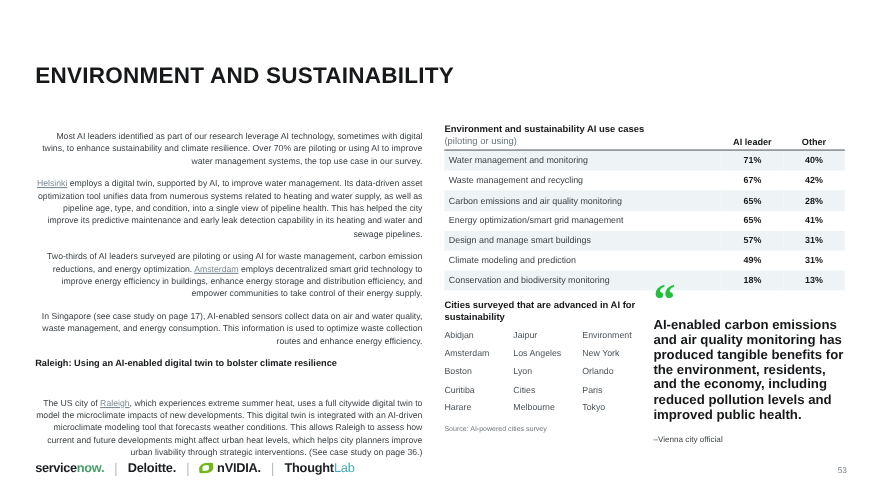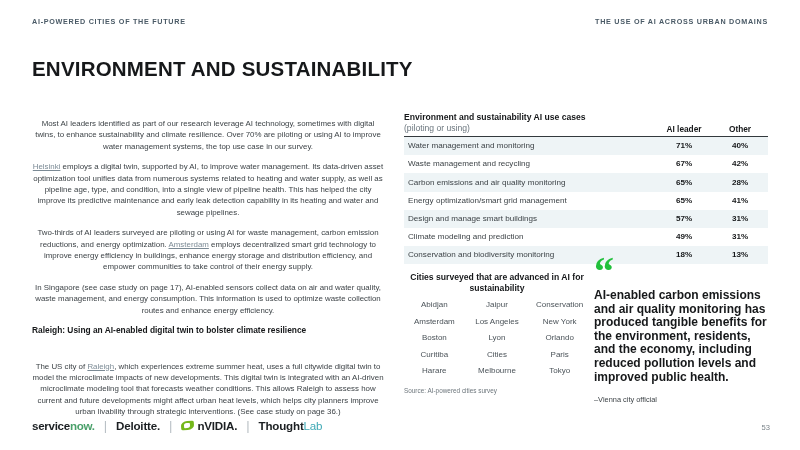--- a/index.html
+++ b/index.html
@@ -27,21 +27,21 @@
     font-size: 20.5px; font-weight: 700; letter-spacing: 0.2px;
     color: #16181a;
   }
 
   
   .left-col {
     position: absolute; left: 32px; top: 118px; width: 352px;
   }
   .para {
     font-size: 7.9px; line-height: 11.4px; color: #3d4347;
-    margin-bottom: 9px; text-align: center;
+    margin-bottom: 9px; text-align: right;
   }
   .para:last-child { margin-bottom: 0; margin-top: 19px; }
   .sub-head {
     font-size: 8.4px; font-weight: 700; color: #16181a;
     line-height: 11.5px; margin-bottom: 24px; margin-top: 2px;
   }
   a.inline-link {
     color: #7b8a95; text-decoration: underline;
     text-underline-offset: 1px;
   }
@@ -71,21 +71,21 @@
     font-size: 8.1px; color: #3d4347; padding: 4.1px 0 4.1px 4px;
     line-height: 10px;
   }
   table.usecases tr:nth-child(odd) { background: #eef4f6; }
   table.usecases td.num {
     width: 56px; text-align: center; font-weight: 700;
     color: #16181a; padding-left: 0; font-size: 8.1px;
   }
 
   
-  .cities-wrap { position: absolute; left: 404px; top: 272px; width: 186px; text-align: center; }
+  .cities-wrap { position: absolute; left: 404px; top: 272px; width: 186px; }
   .cities-title {
     font-size: 8.6px; font-weight: 700; color: #16181a;
     line-height: 10.6px; margin-bottom: 7px;
   }
   .cities-grid {
     display: grid; grid-template-columns: 1fr 1fr 1fr;
     row-gap: 6.5px; column-gap: 2px;
   }
   .city {
     font-size: 8px; color: #4b5359; line-height: 10px;
@@ -137,24 +137,20 @@
   .page-num {
     position: absolute; right: 30px; bottom: 18px;
     font-size: 7.6px; color: #7b848a;
   }
 </style>
 </head>
 <body>
 
 <div class="page">
 
-  <div class="runhead">
-    <span>AI-POWERED CITIES OF THE FUTURE</span>
-    <span>THE USE OF AI ACROSS URBAN DOMAINS</span>
-  </div>
 
   <div class="page-title">ENVIRONMENT AND SUSTAINABILITY</div>
 
   <div class="left-col">
 
     <p class="para">Most AI leaders identified as part of our research leverage AI technology, sometimes with digital twins, to enhance sustainability and climate resilience. Over 70% are piloting or using AI to improve water management systems, the top use case in our survey.</p>
 
     <p class="para"><a class="inline-link" href="#">Helsinki</a><span> employs a digital twin, supported by AI, to improve water management. Its data-driven asset optimization tool unifies data from numerous systems related to heating and water supply, as well as pipeline age, type, and condition, into a single view of pipeline health. This has helped the city improve its predictive maintenance and early leak detection capability in its heating and water and sewage pipelines.</span></p>
 
     <p class="para"><span>Two-thirds of AI leaders surveyed are piloting or using AI for waste management, carbon emission reductions, and energy optimization. </span><a class="inline-link" href="#">Amsterdam</a><span> employs decentralized smart grid technology to improve energy efficiency in buildings, enhance energy storage and distribution efficiency, and empower communities to take control of their energy supply.</span></p>
@@ -216,21 +212,21 @@
         </tr>
       </tbody>
     </table>
   </div>
 
   <div class="cities-wrap">
     <div class="cities-title">Cities surveyed that are advanced in AI for sustainability</div>
     <div class="cities-grid">
       <div class="city">Abidjan</div>
       <div class="city">Jaipur</div>
-      <div class="city">Conservation</div>
+      <div class="city">Environment</div>
       <div class="city">Amsterdam</div>
       <div class="city">Los Angeles</div>
       <div class="city">New York</div>
       <div class="city">Boston</div>
       <div class="city">Lyon</div>
       <div class="city">Orlando</div>
       <div class="city">Curitiba</div>
       <div class="city">Cities</div>
       <div class="city">Paris</div>
       <div class="city">Harare</div>

